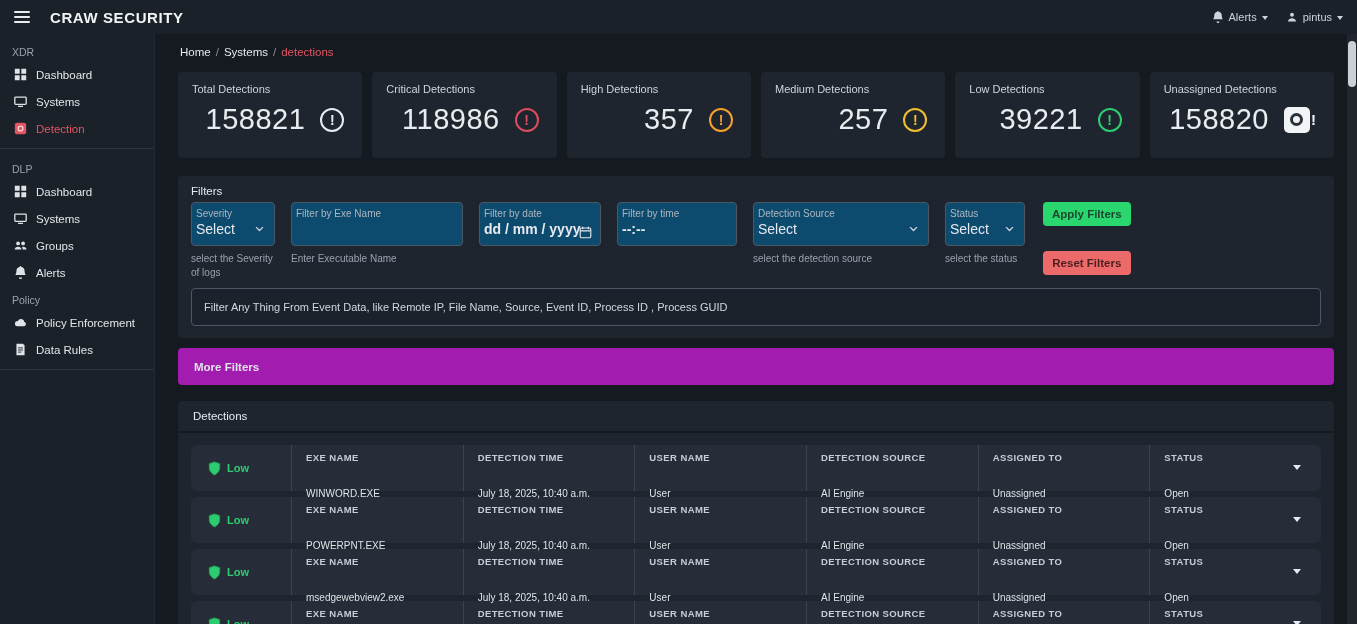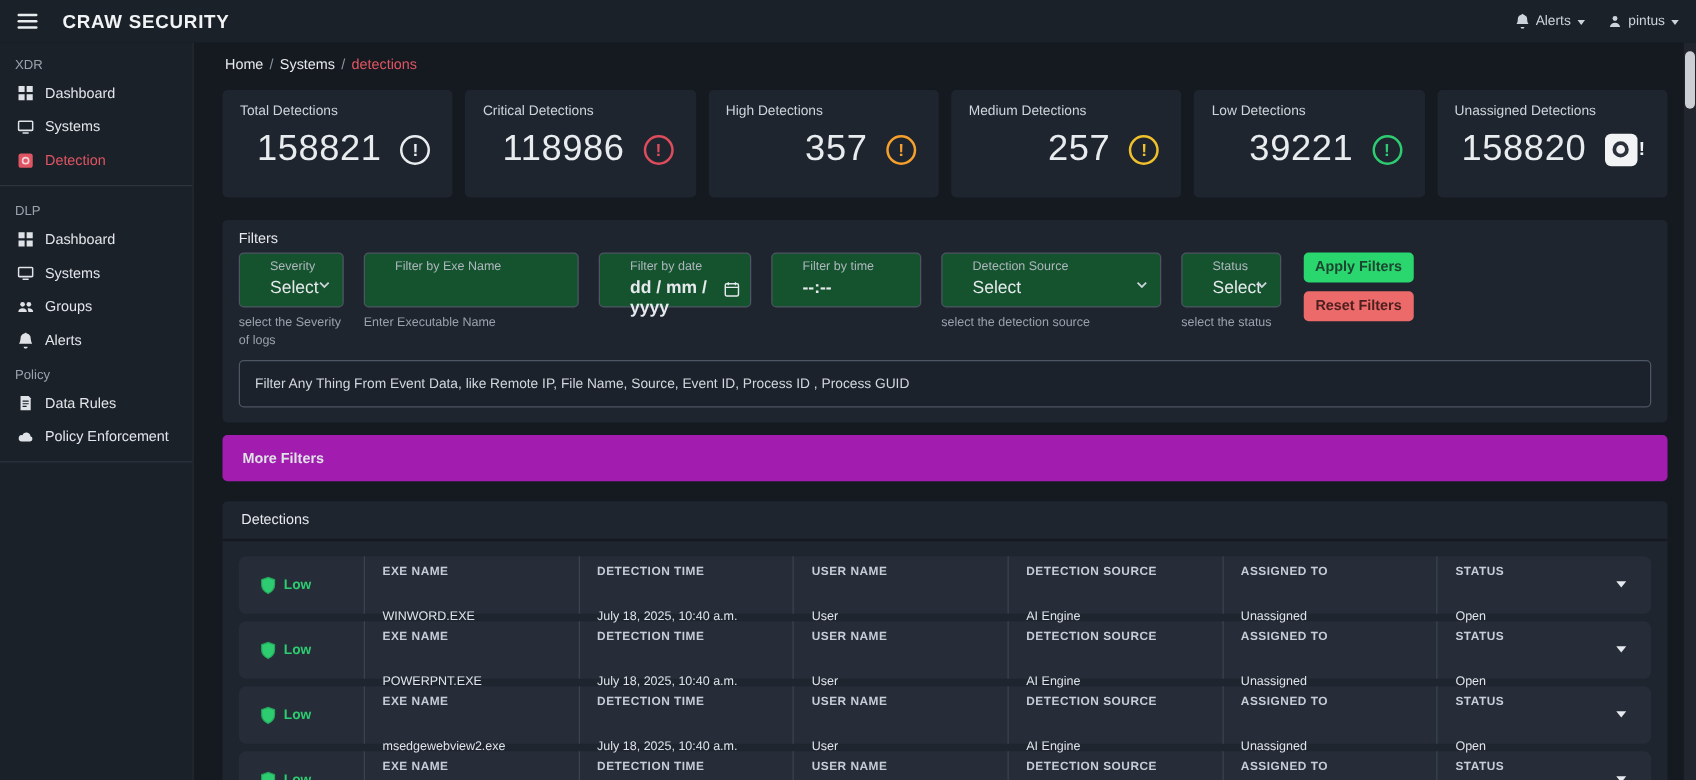--- a/index.html
+++ b/index.html
@@ -46,27 +46,27 @@
   .square-icon { display:flex; align-items:center; flex:0 0 auto; }
   .square-icon .sq { width:26px; height:26px; background:#f1f3f5; border-radius:5px;
     display:flex; align-items:center; justify-content:center; }
   .square-icon .ring { width:13px; height:13px; border:3px solid #2b313a; border-radius:50%; }
   .square-icon .bang { color:#f1f3f5; font-weight:700; font-size:15px; margin-left:1px; }
 
   
   .filters-panel { background:#1f252f; border-radius:4px; margin-top:18px; padding:9px 13px 12px; }
   .filters-title { font-size:11.5px; color:#e6e9ed; margin-bottom:5px; }
   .filters-row { display:flex; gap:16px; align-items:flex-start; }
-  .ctl-box { border:1px solid #4d5663; border-radius:4px; height:44px; padding:5px 24px; position:relative; background:#14532d; }
+  .ctl-box { border:1px solid #4d5663; border-radius:4px; height:44px; padding:5px 4px; position:relative; background:#0c4a6e; }
   .ctl-label { font-size:10px; color:#aeb6bf; white-space:nowrap; }
   .ctl-value { font-size:14px; color:#e6e9ed; margin-top:2px; }
   .chevron { position:absolute; right:9px; top:17px; color:#cdd3da; }
   .helper { font-size:10px; color:#99a2ac; margin-top:6px; line-height:1.35; }
   .cal-icon { position:absolute; right:8px; top:22px; color:#e6e9ed; }
-  .btn-col { display:flex; flex-direction:column; gap:7px; margin-left:2px; }
+  .btn-col { display:flex; flex-direction:column; gap:25px; margin-left:2px; }
   .btn { border:none; border-radius:4px; font-size:11.5px; font-weight:600; padding:6px 9px;
     cursor:pointer; font-family:inherit; white-space:nowrap; }
   .btn-apply { background:#2ad66e; color:#1c4630; }
   .btn-reset { background:#ec6a6a; color:#4d2020; }
   .event-input { margin-top:9px; width:100%; background:#1c222b; border:1px solid #4d5663; border-radius:4px;
     height:37px; padding:18px 12px; color:#d2d7dd; font-size:11px; font-family:inherit; outline:none; }
   .event-input::placeholder { color:#d2d7dd; opacity:1; }
 
   .more-bar { background:#a21caf; border-radius:4px; margin-top:10px; height:37px;
     display:flex; align-items:center; padding:0 16px; cursor:pointer;text-align:center; }
@@ -185,33 +185,33 @@
         <svg width="13" height="13" viewBox="0 0 16 16">
           <path fill="currentColor" d="M8 16a2 2 0 0 0 2-2H6a2 2 0 0 0 2 2zm.995-14.901a1 1 0 1 0-1.99 0A5 5 0 0 0 3 6c0 1.1-.5 4-1.5 5h13C13.5 10 13 7.1 13 6a5 5 0 0 0-4.005-4.901z"></path>
         </svg>
       </span>
     <span>Alerts</span>
   </div>
   <div class="side-section-label">Policy</div>
   <div class="side-item">
     <span class="icon">
         <svg width="13" height="13" viewBox="0 0 16 16">
+          <path fill="currentColor" d="M4.2 12.5a3.1 3.1 0 1 1 .5-6.17A4.2 4.2 0 0 1 12.8 7.4a2.6 2.6 0 0 1-.4 5.1z"></path>
+        </svg>
+      </span>
+    <span>Policy Enforcement</span>
+  </div>
+  <div class="side-item">
+    <span class="icon">
+        <svg width="13" height="13" viewBox="0 0 16 16">
           <path fill="currentColor" d="M3 1h8l2 2.2V15H3z"></path>
           <path stroke="#1b2129" stroke-width="1.1" d="M5 6h6M5 8.6h6M5 11.2h4"></path>
         </svg>
       </span>
     <span>Data Rules</span>
-  </div>
-  <div class="side-item">
-    <span class="icon">
-        <svg width="13" height="13" viewBox="0 0 16 16">
-          <path fill="currentColor" d="M4.2 12.5a3.1 3.1 0 1 1 .5-6.17A4.2 4.2 0 0 1 12.8 7.4a2.6 2.6 0 0 1-.4 5.1z"></path>
-        </svg>
-      </span>
-    <span>Policy Enforcement</span>
   </div>
   <div class="side-divider"></div>
 </div>
 
 <div class="main">
 
   <div class="breadcrumb">
     <span>Home</span><span class="sep">/</span><span>Systems</span><span class="sep">/</span><span class="current">detections</span>
   </div>
 

